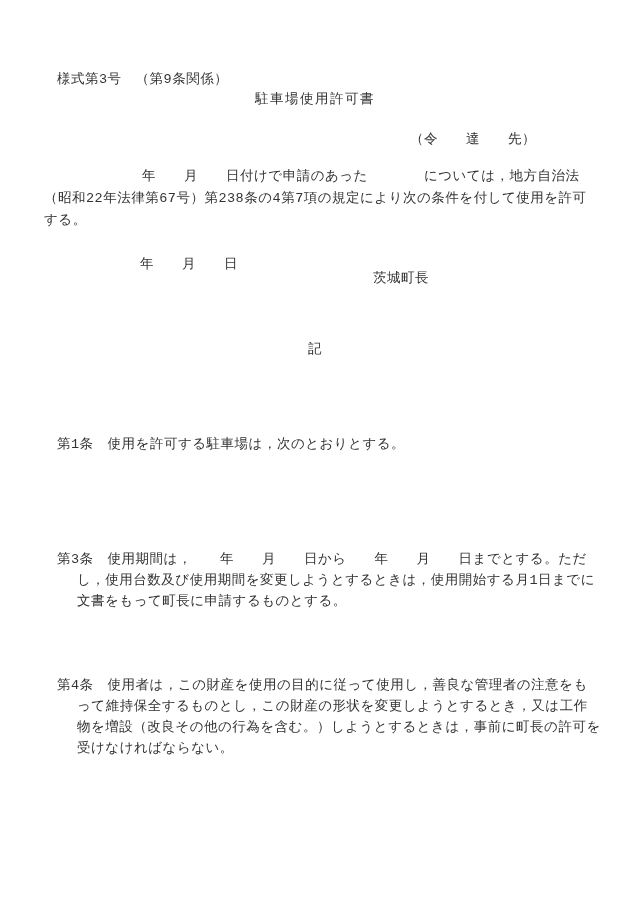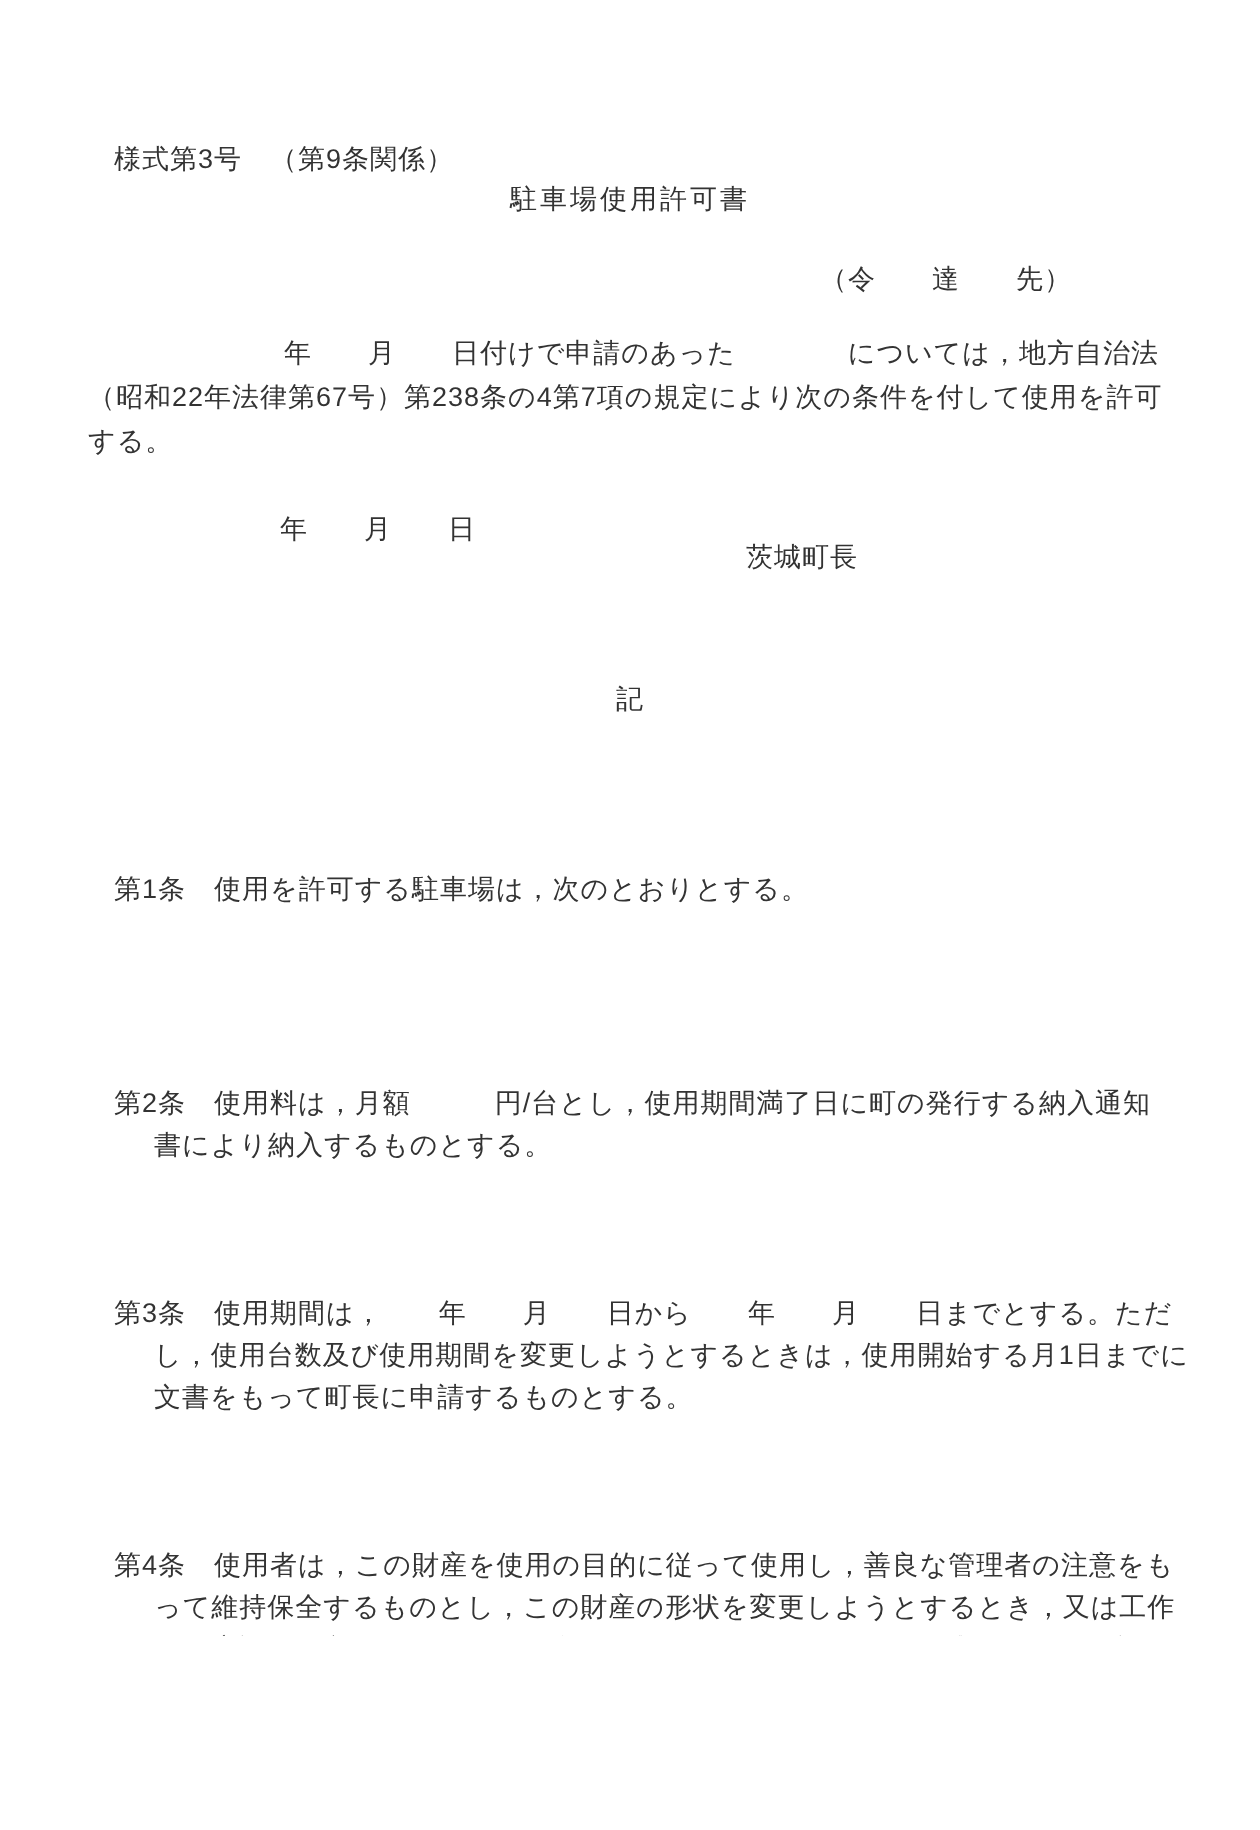--- a/index.html
+++ b/index.html
@@ -6,21 +6,21 @@
     margin: 0;
     padding: 0;
     background: #ffffff;
   }
   .sheet {
     position: relative;
     width: 630px;
     height: 818px;
     background: #ffffff;
     overflow: hidden;
-    font-family: Liberation Sans, sans-serif;
+    font-family: Liberation Mono, monospace;
     color: #333333;
     font-size: 13.5px;
     line-height: 21px;
     letter-spacing: 0.5px;
   }
   .abs {
     position: absolute;
     white-space: pre-wrap;
   }
   .form-number { top: 69px; left: 57px; }
@@ -30,21 +30,21 @@
   .date-line   { top: 254px; left: 140px; }
   .issuer      { top: 268px; left: 373px; }
   .ki          { top: 339px; left: 0; width: 100%; text-align: center; }
   .articles    { top: 371px; left: 57px; width: 545px; }
   .article {
     margin: 0;
     padding-left: 20px;
     text-indent: -20px;
     white-space: pre-wrap;
   }
-  .article.first { margin-bottom: 23px; }
+  .article.first { margin-bottom: 10px; }
   .atext { margin-left: 14px; }
 </style>
 </head>
 <body>
 
 <div class="sheet">
 
   <div class="abs form-number">様式第3号　（第9条関係）</div>
 
   <div class="abs doc-title">駐車場使用許可書</div>
@@ -58,22 +58,20 @@
   <div class="abs date-line">年　　月　　日</div>
 
   <div class="abs issuer">茨城町長</div>
 
   <div class="abs ki">記</div>
 
   <div class="abs articles">
 
     <p class="article first"><span class="num">第1条</span><span class="atext">使用を許可する駐車場は，次のとおりとする。</span></p>
 
-    <p class="article"><span class="num">第2条</span><span class="atext">使用料は，月額　　　円/台とし，使用期間満了日に町の発行する納入通知
-書により納入するものとする。</span></p>
 
     <p class="article"><span class="num">第3条</span><span class="atext">使用期間は，　　年　　月　　日から　　年　　月　　日までとする。ただ
 し，使用台数及び使用期間を変更しようとするときは，使用開始する月1日までに
 文書をもって町長に申請するものとする。</span></p>
 
     <p class="article"><span class="num">第4条</span><span class="atext">使用者は，この財産を使用の目的に従って使用し，善良な管理者の注意をも
 って維持保全するものとし，この財産の形状を変更しようとするとき，又は工作
 物を増設（改良その他の行為を含む。）しようとするときは，事前に町長の許可を
 受けなければならない。</span></p>
 

